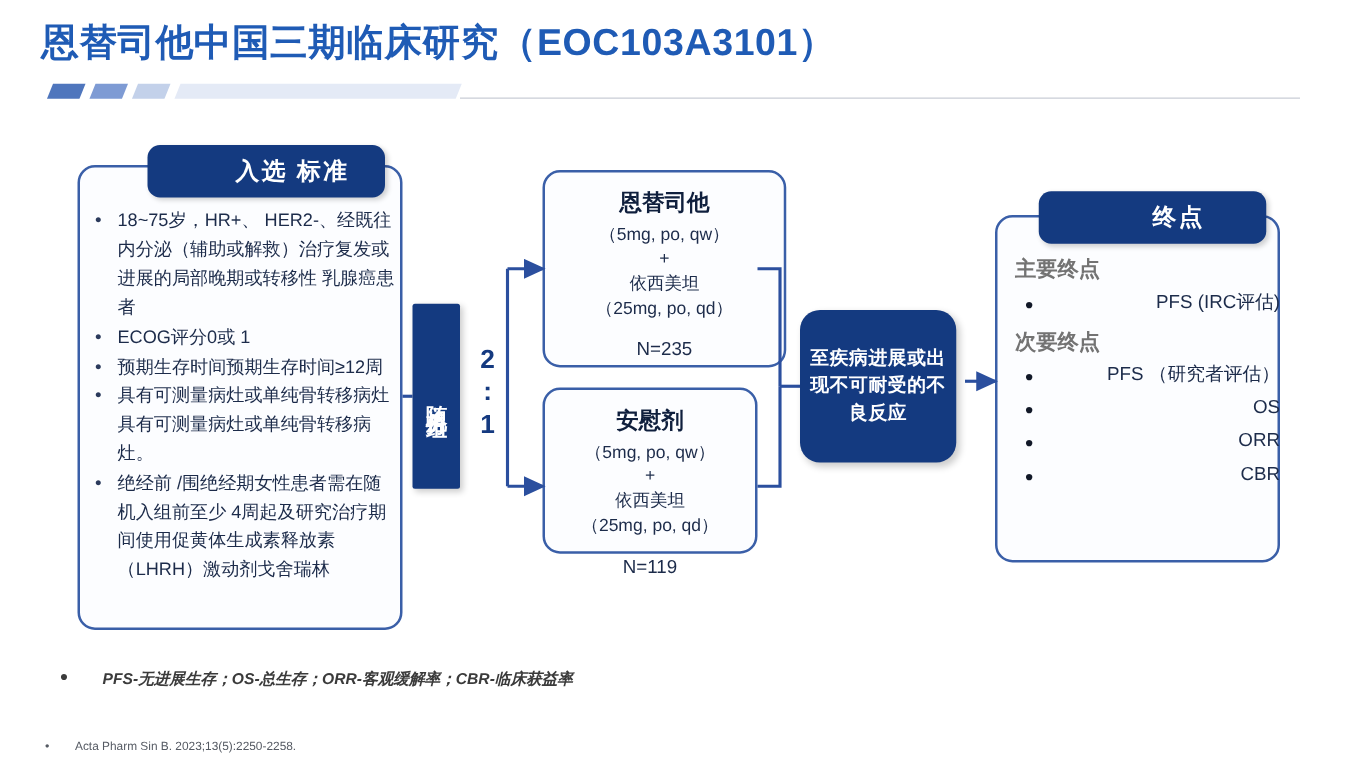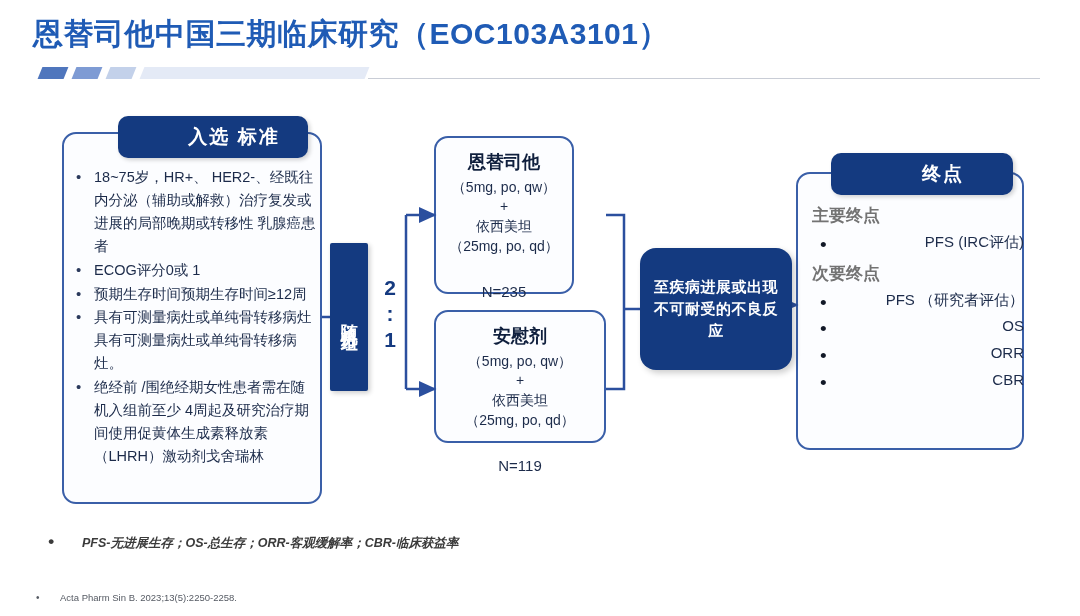--- a/index.html
+++ b/index.html
@@ -138,51 +138,51 @@
     color: #153a80;
     font-weight: bold;
     font-size: 21px;
     line-height: 1.25;
     z-index: 4;
   }
 
   
   #arm-treatment {
     left: 434px; top: 136px;
-    width: 140px; height: 158px;
+    width: 195px; height: 158px;
   }
   #arm-placebo {
     left: 434px; top: 310px;
     width: 172px; height: 133px;
   }
   .arm-inner {
     position: absolute;
     left: 0; right: 0; top: 12px;
     text-align: center;
     font-size: 14px;
     line-height: 1.42;
     color: #1c2b4a;
   }
   .arm-title {
     font-weight: bold;
     font-size: 18px;
     color: #0f1f3d;
     margin-bottom: 2px;
   }
   .arm-n {
-    margin-top: 24px;
+    margin-top: 12px;
     font-size: 15px;
     color: #1c2b4a;
   }
 
   
   #progression-box {
     position: absolute;
     left: 640px; top: 248px;
-    width: 152px; height: 122px;
+    width: 125px; height: 122px;
     background: #143a80;
     border-radius: 16px;
     box-shadow: 3px 3px 6px rgba(0,0,0,0.2);
     display: flex;
     align-items: center;
     justify-content: center;
     z-index: 4;
   }
   #progression-text {
     color: #ffffff;

